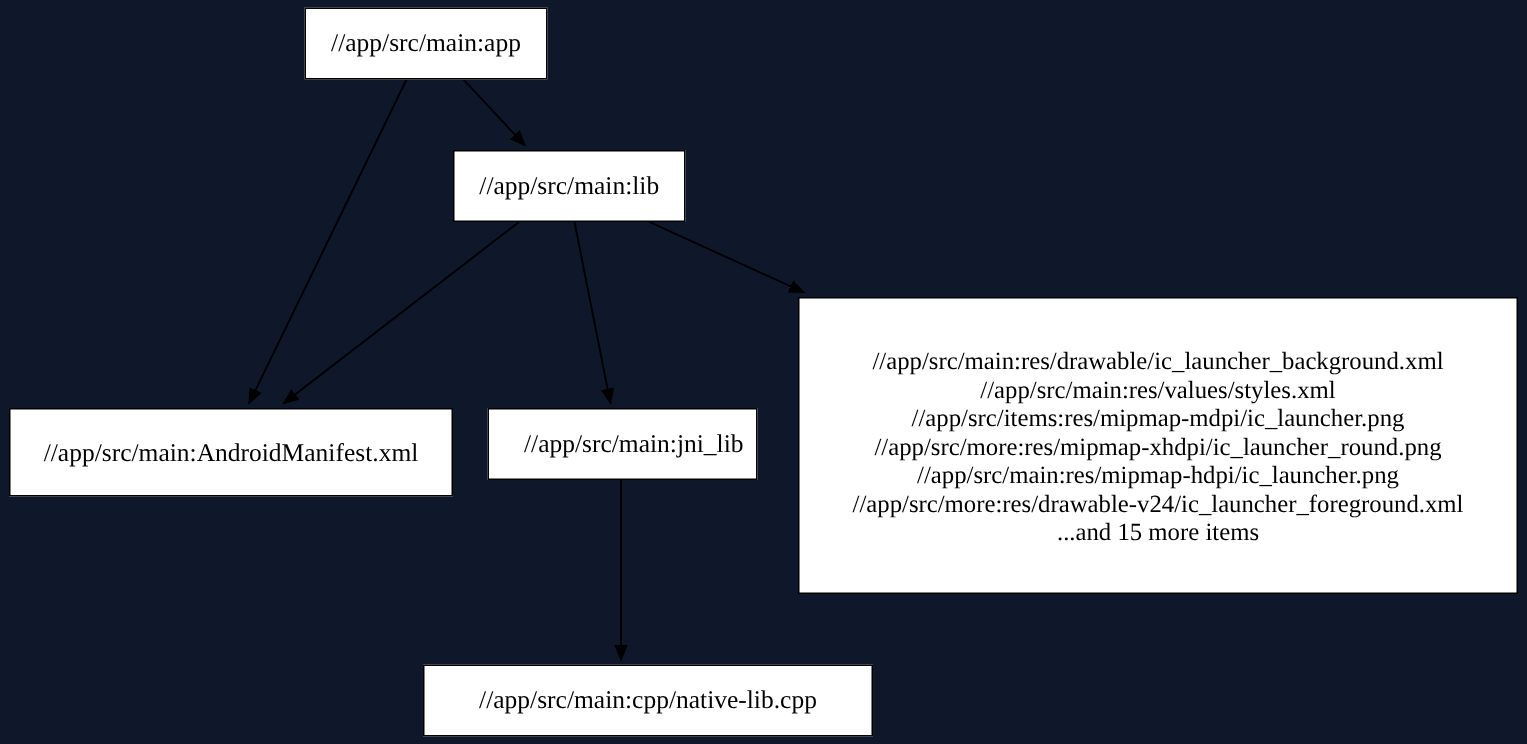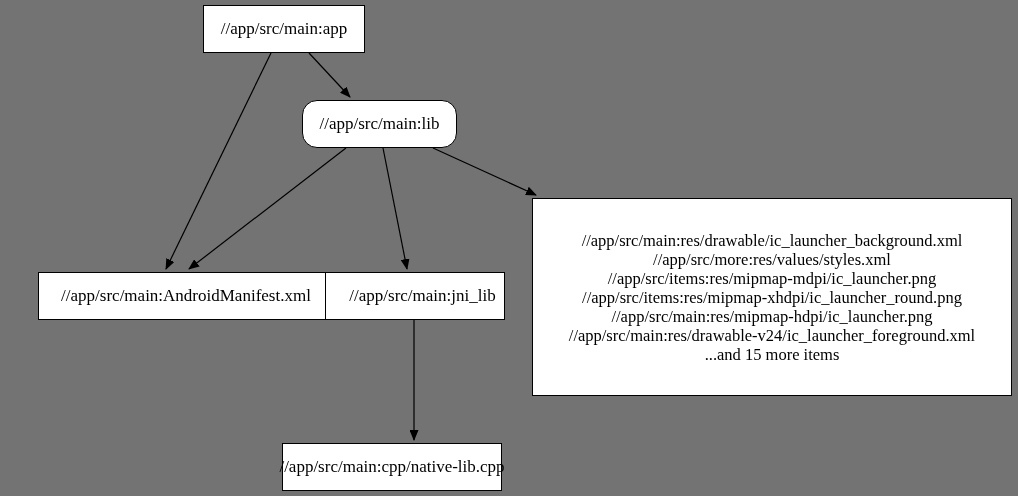--- a/index.html
+++ b/index.html
@@ -5,21 +5,21 @@
   html, body {
     margin: 0;
     padding: 0;
     background: #ffffff;
     font-family: "Liberation Serif", "DejaVu Serif", serif;
   }
   .canvas {
     position: relative;
     width: 1018px;
     height: 496px;
-    background: #737373;
+    background: #0f172a;
     overflow: hidden;
     text-decoration: underline;
   }
   .edges-layer {
     position: absolute;
     left: 0; top: 0;
     width: 1018px;
     height: 496px;
     pointer-events: none;
   }
@@ -30,24 +30,24 @@
     background: #ffffff;
     color: #000000;
     display: flex;
     align-items: center;
     justify-content: center;
     text-align: center;
     font-size: 17px;
     white-space: nowrap;
   }
   .node-app      { left: 203px; top: 5px;   width: 162px; height: 48px; }
-  .node-lib      { left: 302px; top: 100px; width: 155px; height: 48px; border-radius: 15px; }
-  .node-manifest { left: 6px;   top: 272px; width: 296px; height: 48px; margin-left: 32px; }
+  .node-lib      { left: 302px; top: 100px; width: 155px; height: 48px; }
+  .node-manifest { left: 6px;   top: 272px; width: 296px; height: 59px; }
   .node-jni-lib  { left: 325px; top: 272px; width: 180px; height: 48px; padding-left: 15px; }
-  .node-cpp      { left: 282px; top: 443px; width: 220px; height: 48px; }
+  .node-cpp      { left: 282px; top: 443px; width: 300px; height: 48px; }
   .node-res {
     left: 532px; top: 198px; width: 480px; height: 198px;
     flex-direction: column;
     justify-content: center;
     font-size: 16.5px;
   }
   .node-res .res-line {
     line-height: 19px;
     white-space: nowrap;
   }
@@ -82,25 +82,25 @@
   <div class="node node-manifest">
     <span>//app/src/main:AndroidManifest.xml</span>
   </div>
 
   <div class="node node-jni-lib">
     <span>//app/src/main:jni_lib</span>
   </div>
 
   <div class="node node-res">
     <div class="res-line">//app/src/main:res/drawable/ic_launcher_background.xml</div>
-    <div class="res-line">//app/src/more:res/values/styles.xml</div>
+    <div class="res-line">//app/src/main:res/values/styles.xml</div>
     <div class="res-line">//app/src/items:res/mipmap-mdpi/ic_launcher.png</div>
-    <div class="res-line">//app/src/items:res/mipmap-xhdpi/ic_launcher_round.png</div>
+    <div class="res-line">//app/src/more:res/mipmap-xhdpi/ic_launcher_round.png</div>
     <div class="res-line">//app/src/main:res/mipmap-hdpi/ic_launcher.png</div>
-    <div class="res-line">//app/src/main:res/drawable-v24/ic_launcher_foreground.xml</div>
+    <div class="res-line">//app/src/more:res/drawable-v24/ic_launcher_foreground.xml</div>
     <div class="res-line">...and 15 more items</div>
   </div>
 
   <div class="node node-cpp">
     <span>//app/src/main:cpp/native-lib.cpp</span>
   </div>
 
 </div>
 
 </body></html>

